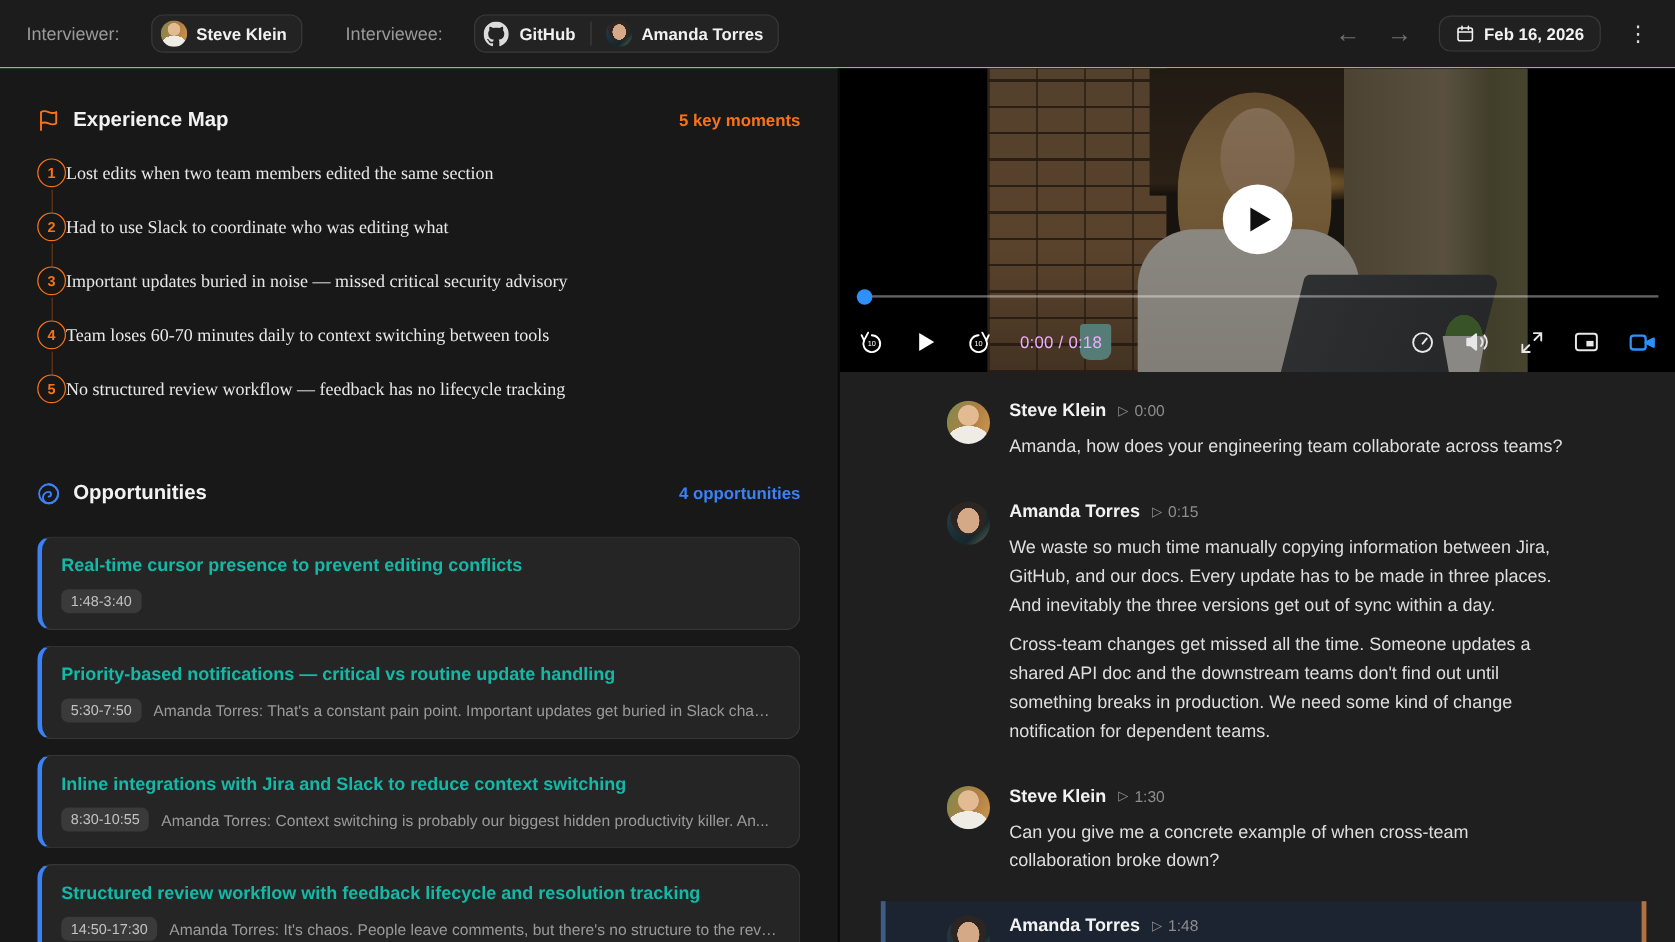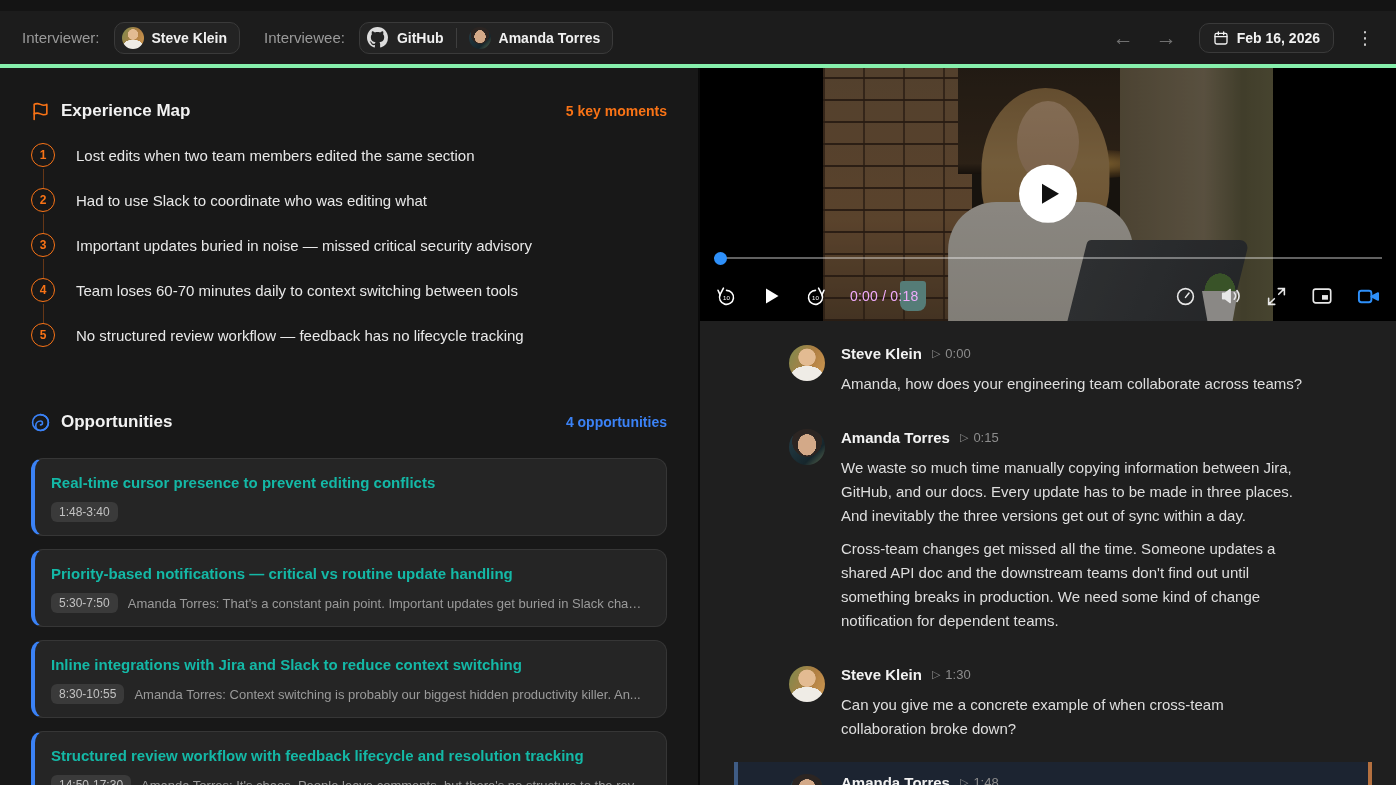--- a/index.html
+++ b/index.html
@@ -1,21 +1,21 @@
 <!DOCTYPE html>
 <html><head>
 <meta charset="utf-8">
 <style>
   * { margin:0; padding:0; box-sizing:border-box; }
   html,body { width:1396px; height:785px; overflow:hidden; background:#141414;
     font-family:"Liberation Sans", sans-serif; color:#e8e8e8; }
 
   
   .topbar { height:57px; background:#1c1c1c; display:flex; align-items:center;
-    padding:0 22px; gap:14px; border-bottom:4px solid #86efac;margin-top:11px; }
+    padding:0 22px; gap:26px; border-bottom:1px solid #86efac; }
   .tb-label { color:#9a9a9a; font-size:15px; }
   .chip { display:flex; align-items:center; gap:8px; border:1px solid #3a3a3a;
     background:#232323; border-radius:10px; padding:4px 12px 4px 7px; font-size:14px;
     font-weight:700; color:#f0f0f0; cursor:pointer; }
   .chip .seg { display:flex; align-items:center; gap:8px; }
   .chip .vdiv { width:1px; height:20px; background:#3f3f3f; margin:0 4px; }
   .avatar { width:22px; height:22px; border-radius:50%; flex:0 0 auto;
     background:#666; position:relative; overflow:hidden; }
   .avatar--steve { background:
       radial-gradient(ellipse 46% 30% at 50% 88%, #efece6 0 99%, transparent 100%),
@@ -51,21 +51,21 @@
 
   
   .moments { margin-bottom:44px; }
   .moment { display:flex; height:45px; cursor:pointer; }
   .num-col { width:24px; display:flex; flex-direction:column; align-items:center; }
   .m-circle { width:24px; height:24px; border:1px solid #f97316; border-radius:50%;
     color:#f97316; font-size:12px; font-weight:700; display:flex; align-items:center;
     justify-content:center; flex:0 0 auto; }
   .m-line { width:1px; flex:1; background:rgba(249,115,22,.35); margin-top:2px; }
   .moment:last-child .m-line { display:none; }
-  .m-text { margin-left:21px; font-size:15px; color:#e8e8e8; line-height:24px; padding-top:1px; }
+  .m-text { font-size:15px; color:#e8e8e8; line-height:24px; padding-top:1px;font-family:Liberation Serif, serif; }
 
   
   .opp-card { background:#252525; border:1px solid #363636; border-left:4px solid #3b82f6;
     border-radius:12px; padding:15px 18px 13px 16px; margin-bottom:13px; cursor:pointer; }
   .opp-title { font-size:15px; font-weight:700; color:#14b8a6; margin-bottom:11px; }
   .opp-row { display:flex; align-items:center; gap:10px; }
   .time-badge { background:#3a3a3a; color:#c2c2c2; font-size:12px; border-radius:6px;
     padding:3px 8px; white-space:nowrap; flex:0 0 auto; }
   .opp-quote { font-size:13px; color:#9a9a9a; white-space:nowrap; overflow:hidden;
     text-overflow:ellipsis; }

